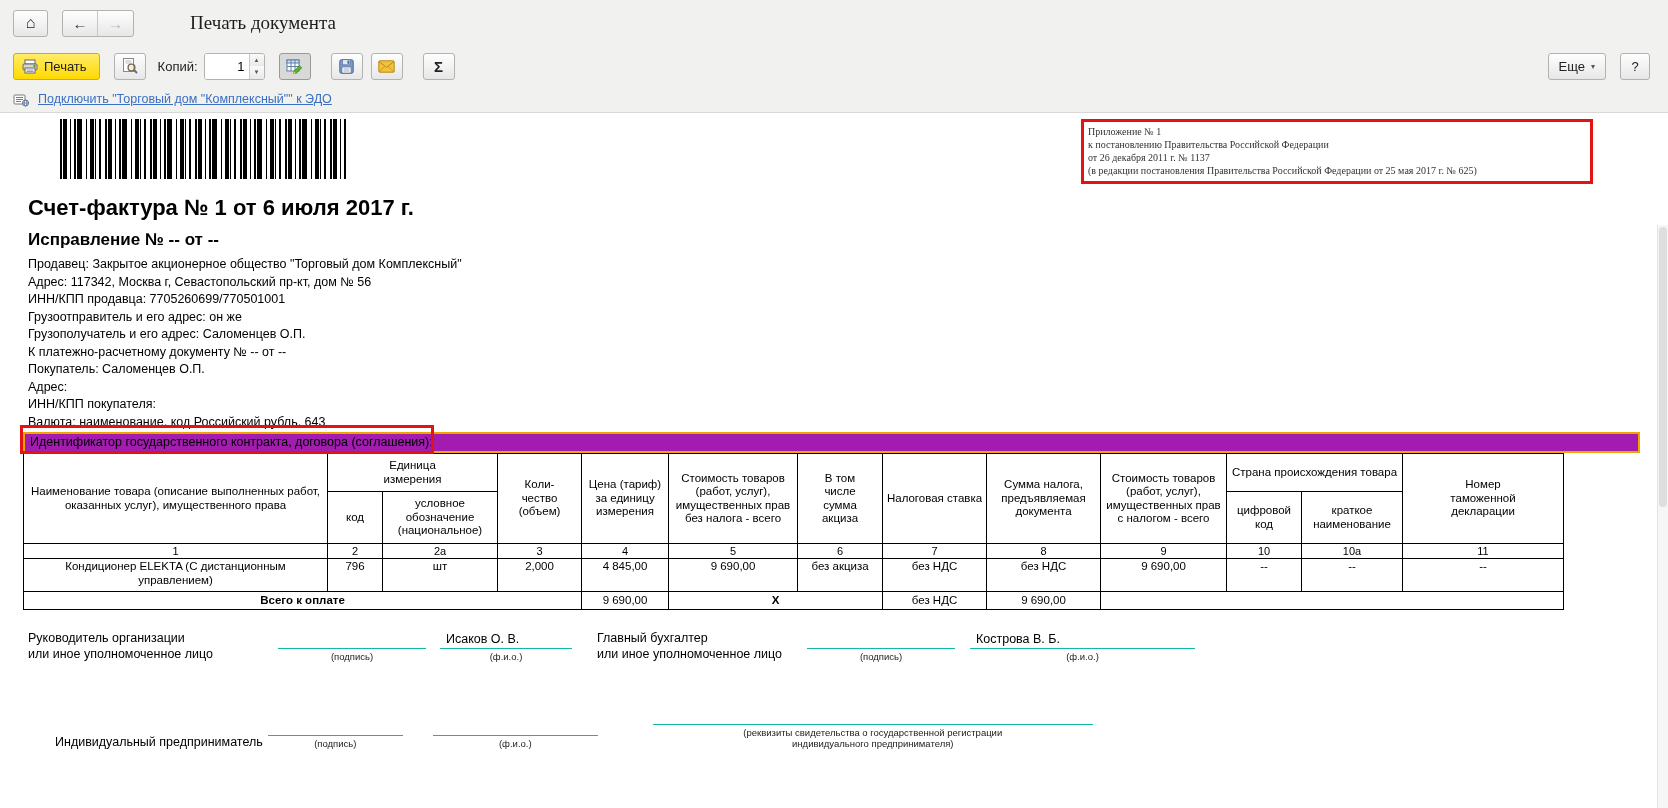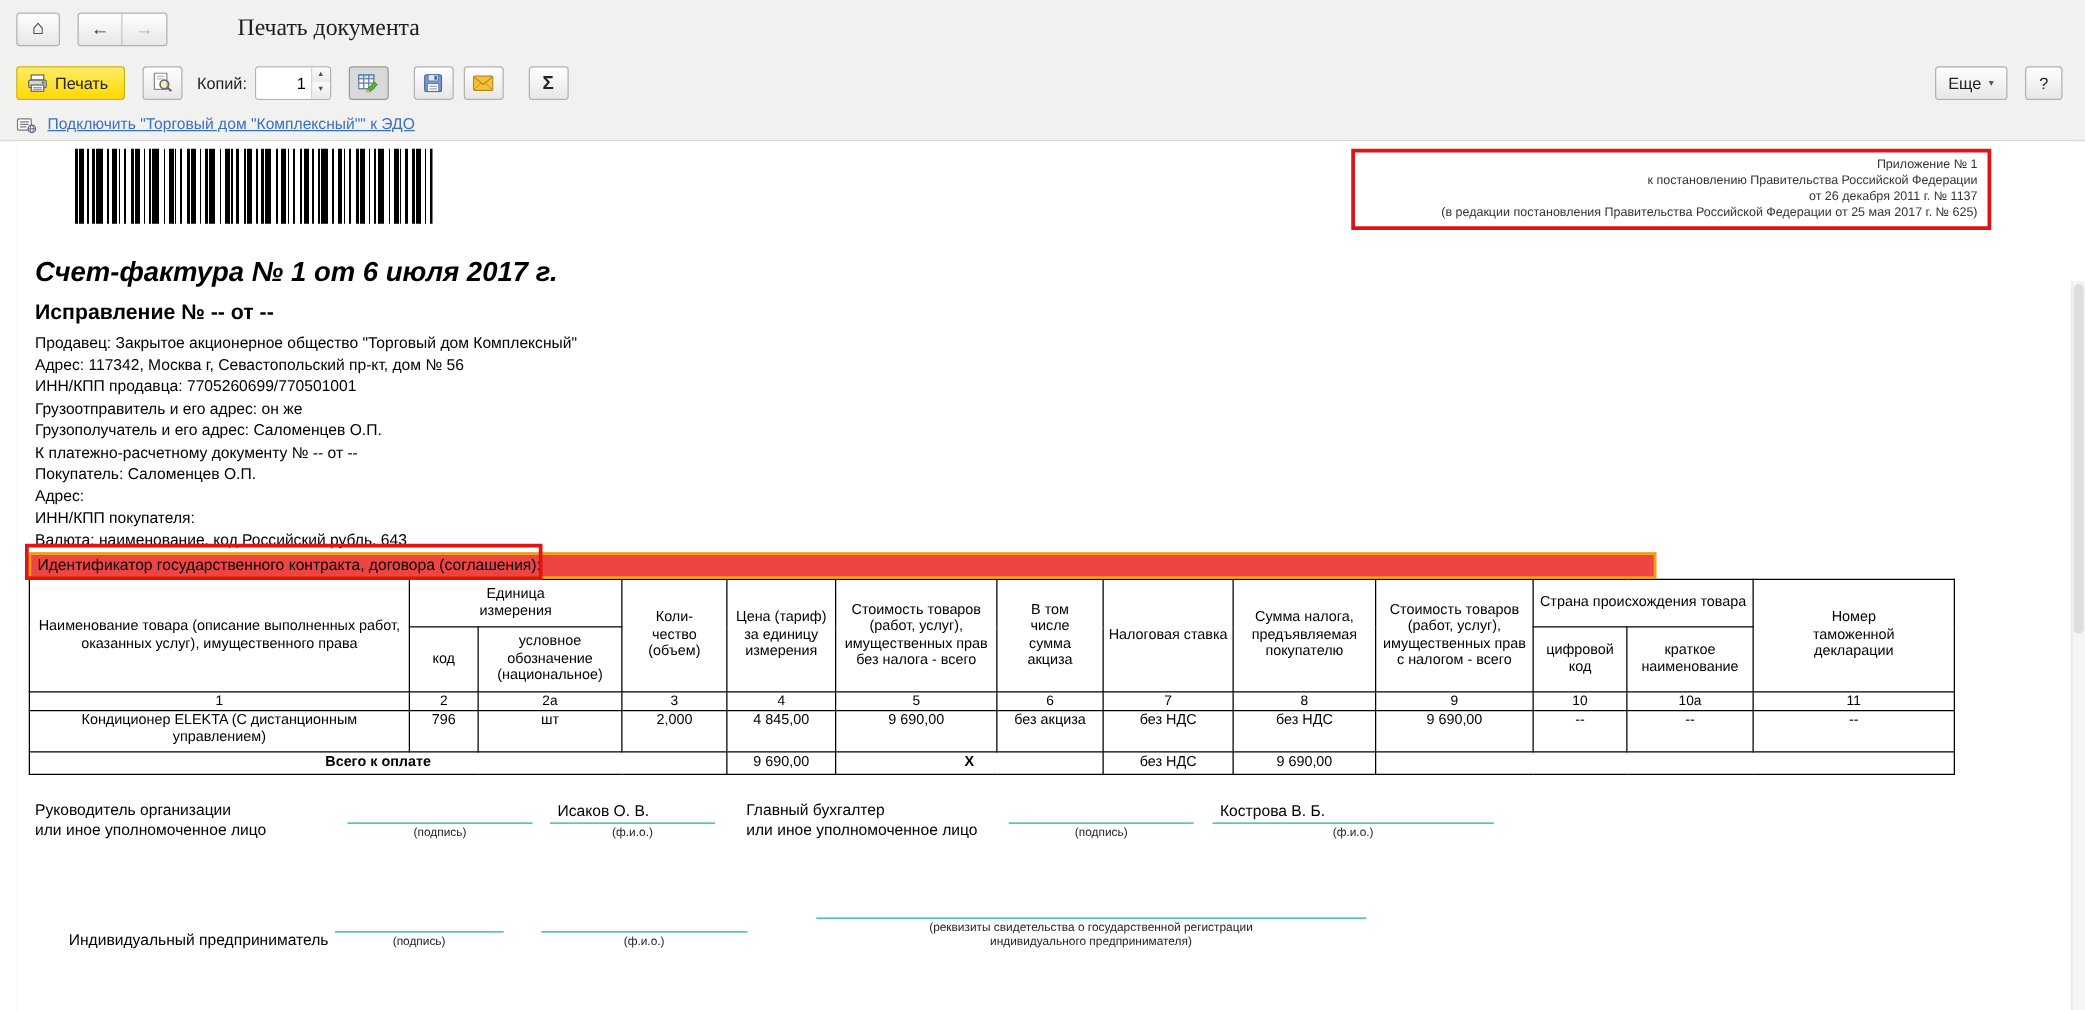--- a/index.html
+++ b/index.html
@@ -52,28 +52,28 @@
   .page { position:absolute; left:13px; top:0; right:14px; bottom:0; background:#fff; }
 
   .barcode { margin:6px 0 0 47px; width:286px; height:60px;
      background:repeating-linear-gradient(90deg,
        #000 0 2px,#fff 2px 3px,#000 3px 7px,#fff 7px 10px,#000 10px 11px,#fff 11px 14px,
        #000 14px 16px,#fff 16px 17px,#000 17px 22px,#fff 22px 26px,#000 26px 27px,#fff 27px 30px,
        #000 30px 34px,#fff 34px 35px,#000 35px 36px,#fff 36px 39px,#000 39px 41px,#fff 41px 45px); }
 
   .reg-box { position:absolute; top:6px; left:1068px; width:512px; min-height:58px;
              border:3px solid #e21313; padding:3px 8px 4px 4px; background:#fff; }
-  .reg-box div { font-size:10px; line-height:13px; text-align:right; color:#333; }
-
-  .doc-title { margin:26px 0 0 15px; font-size:22px; font-weight:bold;font-style:italic; }
+  .reg-box div { font-size:10px; line-height:13px; text-align:left; color:#333;font-family:Liberation Serif, serif; }
+
+  .doc-title { margin:16px 0 0 15px; font-size:22px; font-weight:bold; }
   .doc-corr  { margin:9px 0 6px 15px; font-size:17px; font-weight:bold; }
   .details { margin-left:15px; font-size:12.5px; line-height:17.5px; }
 
-  .contract-wrap { position:relative; margin:1px 0 0 10px; width:1302px; height:21px;
-                   border:2px solid #efa400; background:#ef4444; }
+  .contract-wrap { position:relative; margin:1px 0 0 10px; width:1617px; height:21px;
+                   border:2px solid #efa400; background:#a21caf; }
   .contract-text { position:relative; z-index:1; font-size:12.5px; padding:1px 0 0 5px; }
   .red-box-2 { position:absolute; left:-5px; top:-9px; width:414px; height:29px;
                border:3px solid #e21313; z-index:2; pointer-events:none; }
 
   table.inv { border-collapse:collapse; table-layout:fixed; margin-left:10px; width:1541px;
               font-size:11.5px; }
   table.inv td { border:1px solid #000; padding:1px 3px; text-align:center; vertical-align:middle;
                  line-height:13.5px; overflow:hidden; }
   .pre { white-space:pre-line; }
   tr.numrow td { height:15px; padding:0 2px; font-size:11px; line-height:13px; }
@@ -279,21 +279,21 @@
           <td rowspan="2" class="pre">Коли-
 чество
 (объем)</td>
           <td rowspan="2">Цена (тариф) за единицу измерения</td>
           <td rowspan="2">Стоимость товаров (работ, услуг), имущественных прав без налога - всего</td>
           <td rowspan="2" class="pre">В том
 числе
 сумма
 акциза</td>
           <td rowspan="2">Налоговая ставка</td>
-          <td rowspan="2">Сумма налога, предъявляемая покупателю</td>
+          <td rowspan="2">Сумма налога, предъявляемая документа</td>
           <td rowspan="2">Стоимость товаров (работ, услуг), имущественных прав с налогом - всего</td>
           <td colspan="2">Страна происхождения товара</td>
           <td rowspan="2" class="pre">Номер
 таможенной
 декларации</td>
         </tr>
         <tr>
           <td style="height:52px">код</td>
           <td>условное обозначение (национальное)</td>
           <td>цифровой код</td>

